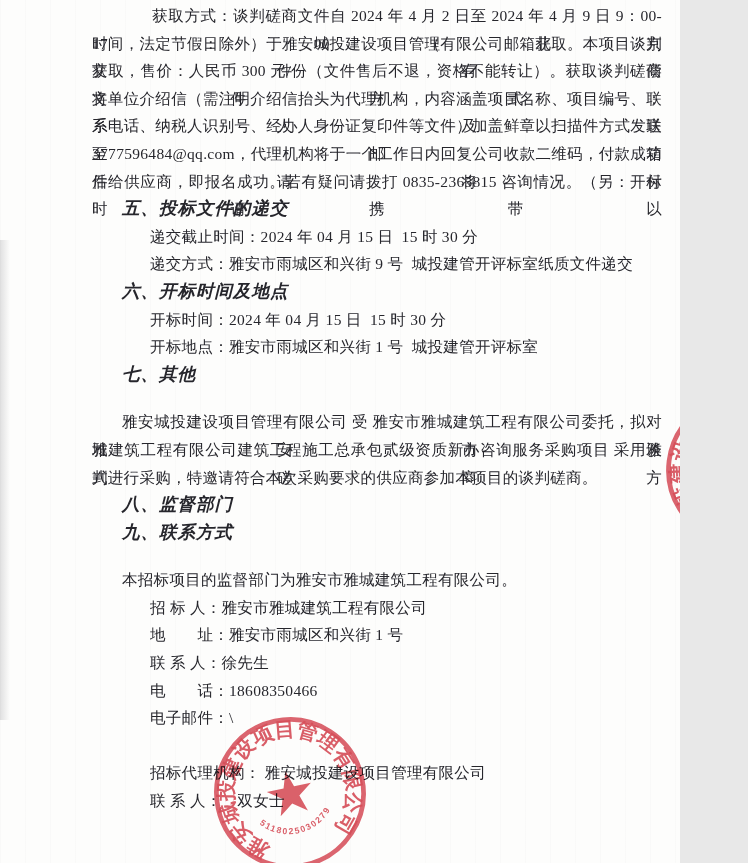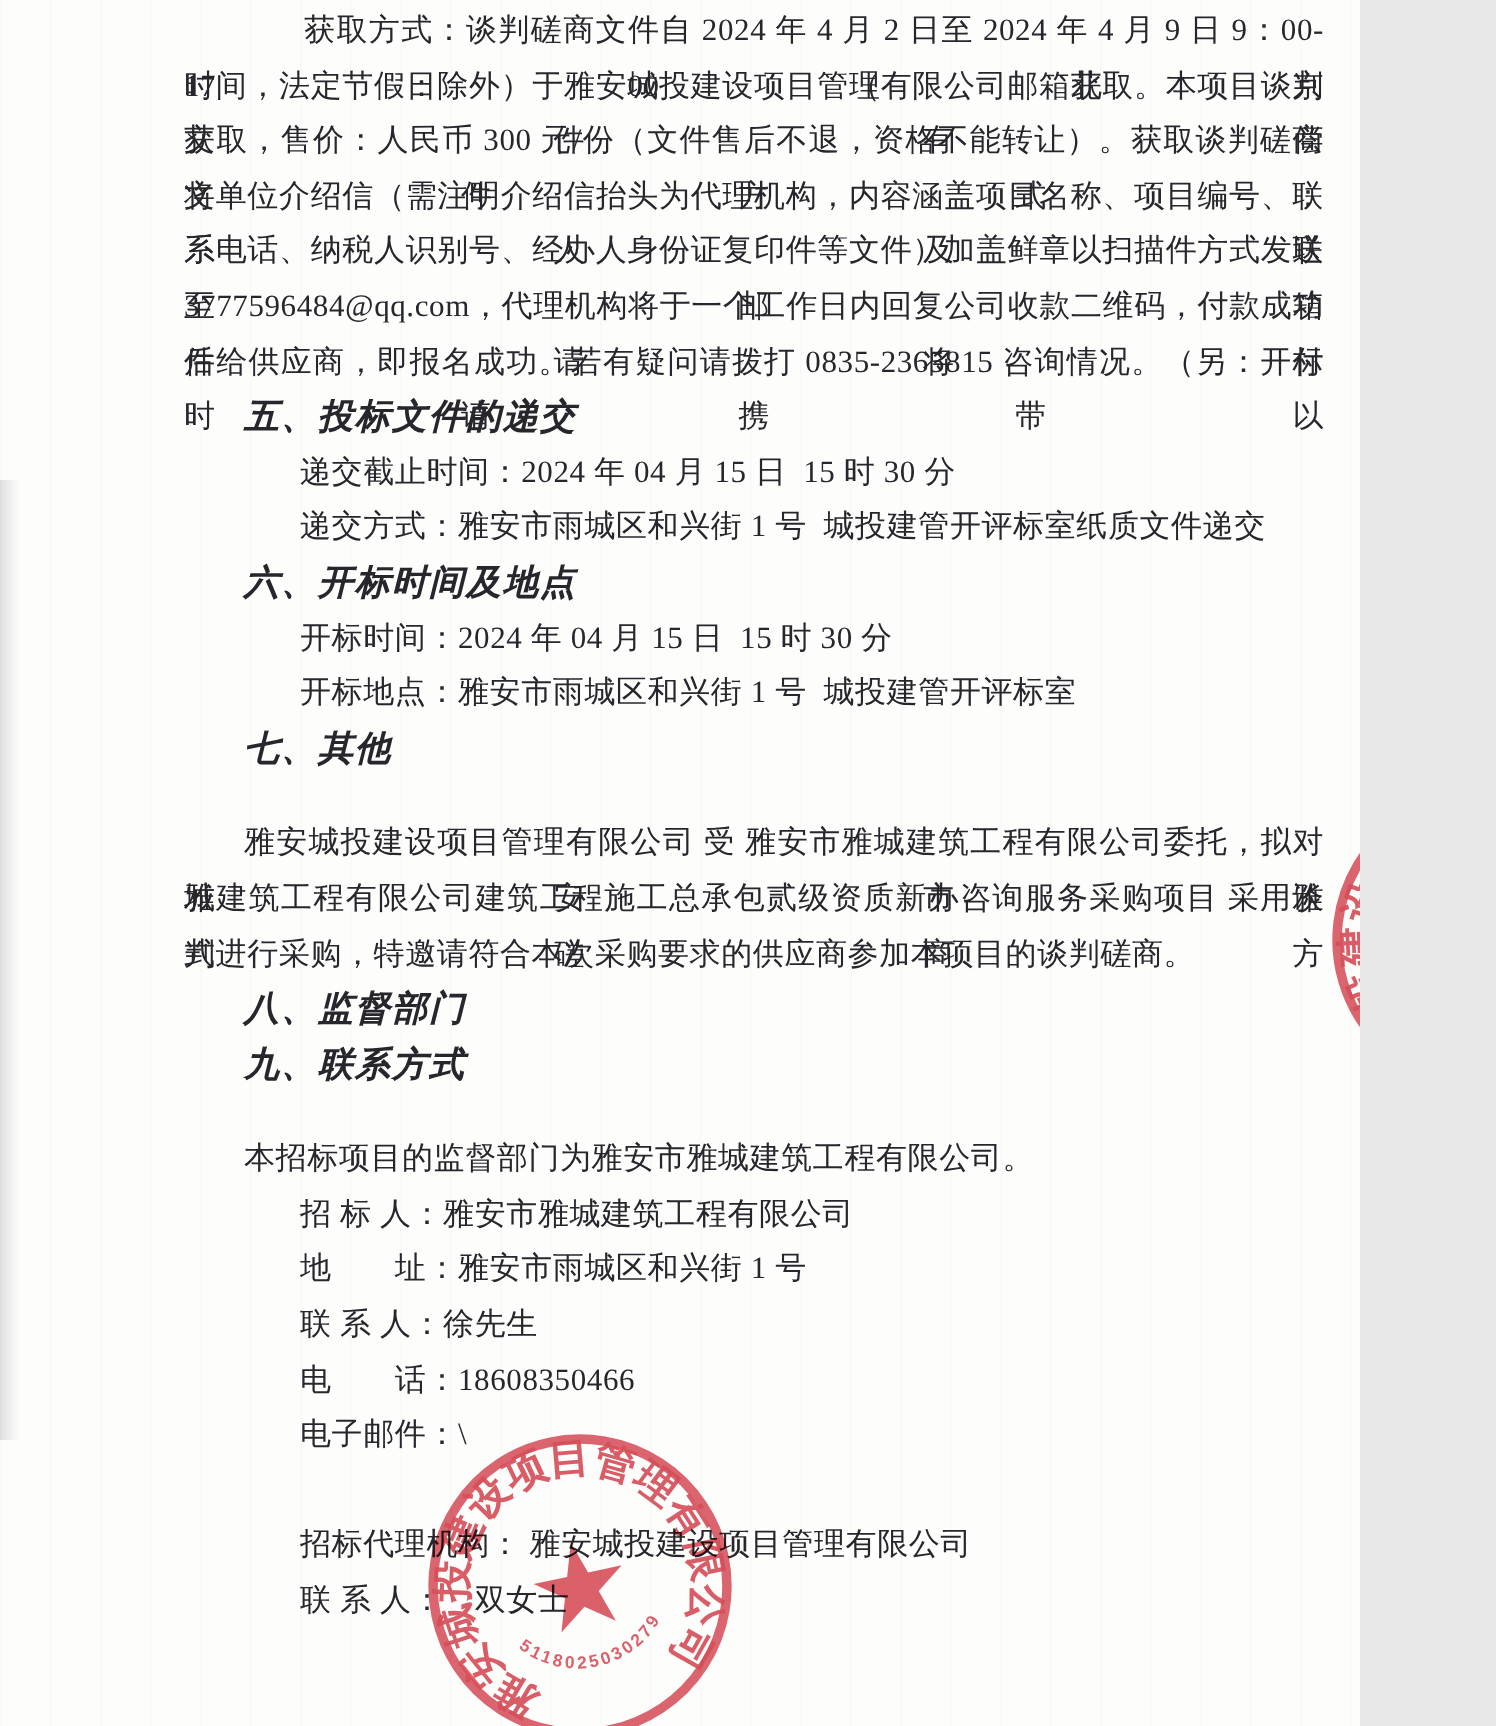--- a/index.html
+++ b/index.html
@@ -51,21 +51,21 @@
   <div class="doc">
       <div class="ln j pfw">获取方式：谈判磋商文件自 2024 年 4 月 2 日至 2024 年 4 月 9 日 9：00-17：00（北京</div>
       <div class="ln j">时间，法定节假日除外）于雅安城投建设项目管理有限公司邮箱获取。本项目谈判文件有偿</div>
       <div class="ln j">获取，售价：人民币 300 元/份（文件售后不退，资格不能转让）。获取谈判磋商文件方式：</div>
       <div class="ln j">将单位介绍信（需注明介绍信抬头为代理机构，内容涵盖项目名称、项目编号、联系人及联</div>
       <div class="ln j">系电话、纳税人识别号、经办人身份证复印件等文件）加盖鲜章以扫描件方式发送至邮箱</div>
       <div class="ln j">3777596484@qq.com，代理机构将于一个工作日内回复公司收款二维码，付款成功后请将付</div>
       <div class="ln j">件给供应商，即报名成功。若有疑问请拨打 0835-2365815 咨询情况。（另：开标时请携带以</div>
       <div class="ln h">五、投标文件的递交</div>
       <div class="ln sub">递交截止时间：2024 年 04 月 15 日  15 时 30 分</div>
-      <div class="ln sub">递交方式：雅安市雨城区和兴街 1 号  城投建管开评标室纸质文件递交</div>
+      <div class="ln sub">递交方式：雅安市雨城区和兴街 9 号  城投建管开评标室纸质文件递交</div>
       <div class="ln h">六、开标时间及地点</div>
       <div class="ln sub">开标时间：2024 年 04 月 15 日  15 时 30 分</div>
       <div class="ln sub">开标地点：雅安市雨城区和兴街 1 号  城投建管开评标室</div>
       <div class="ln h">七、其他</div>
       <div class="ln j pf">雅安城投建设项目管理有限公司  受  雅安市雅城建筑工程有限公司委托，拟对雅安市雅</div>
       <div class="ln j">城建筑工程有限公司建筑工程施工总承包贰级资质新办咨询服务采购项目  采用谈判磋商方</div>
       <div class="ln">式进行采购，特邀请符合本次采购要求的供应商参加本项目的谈判磋商。</div>
       <div class="ln h">八、监督部门</div>
       <div class="ln h">九、联系方式</div>
       <div class="ln pf">本招标项目的监督部门为雅安市雅城建筑工程有限公司。</div>

